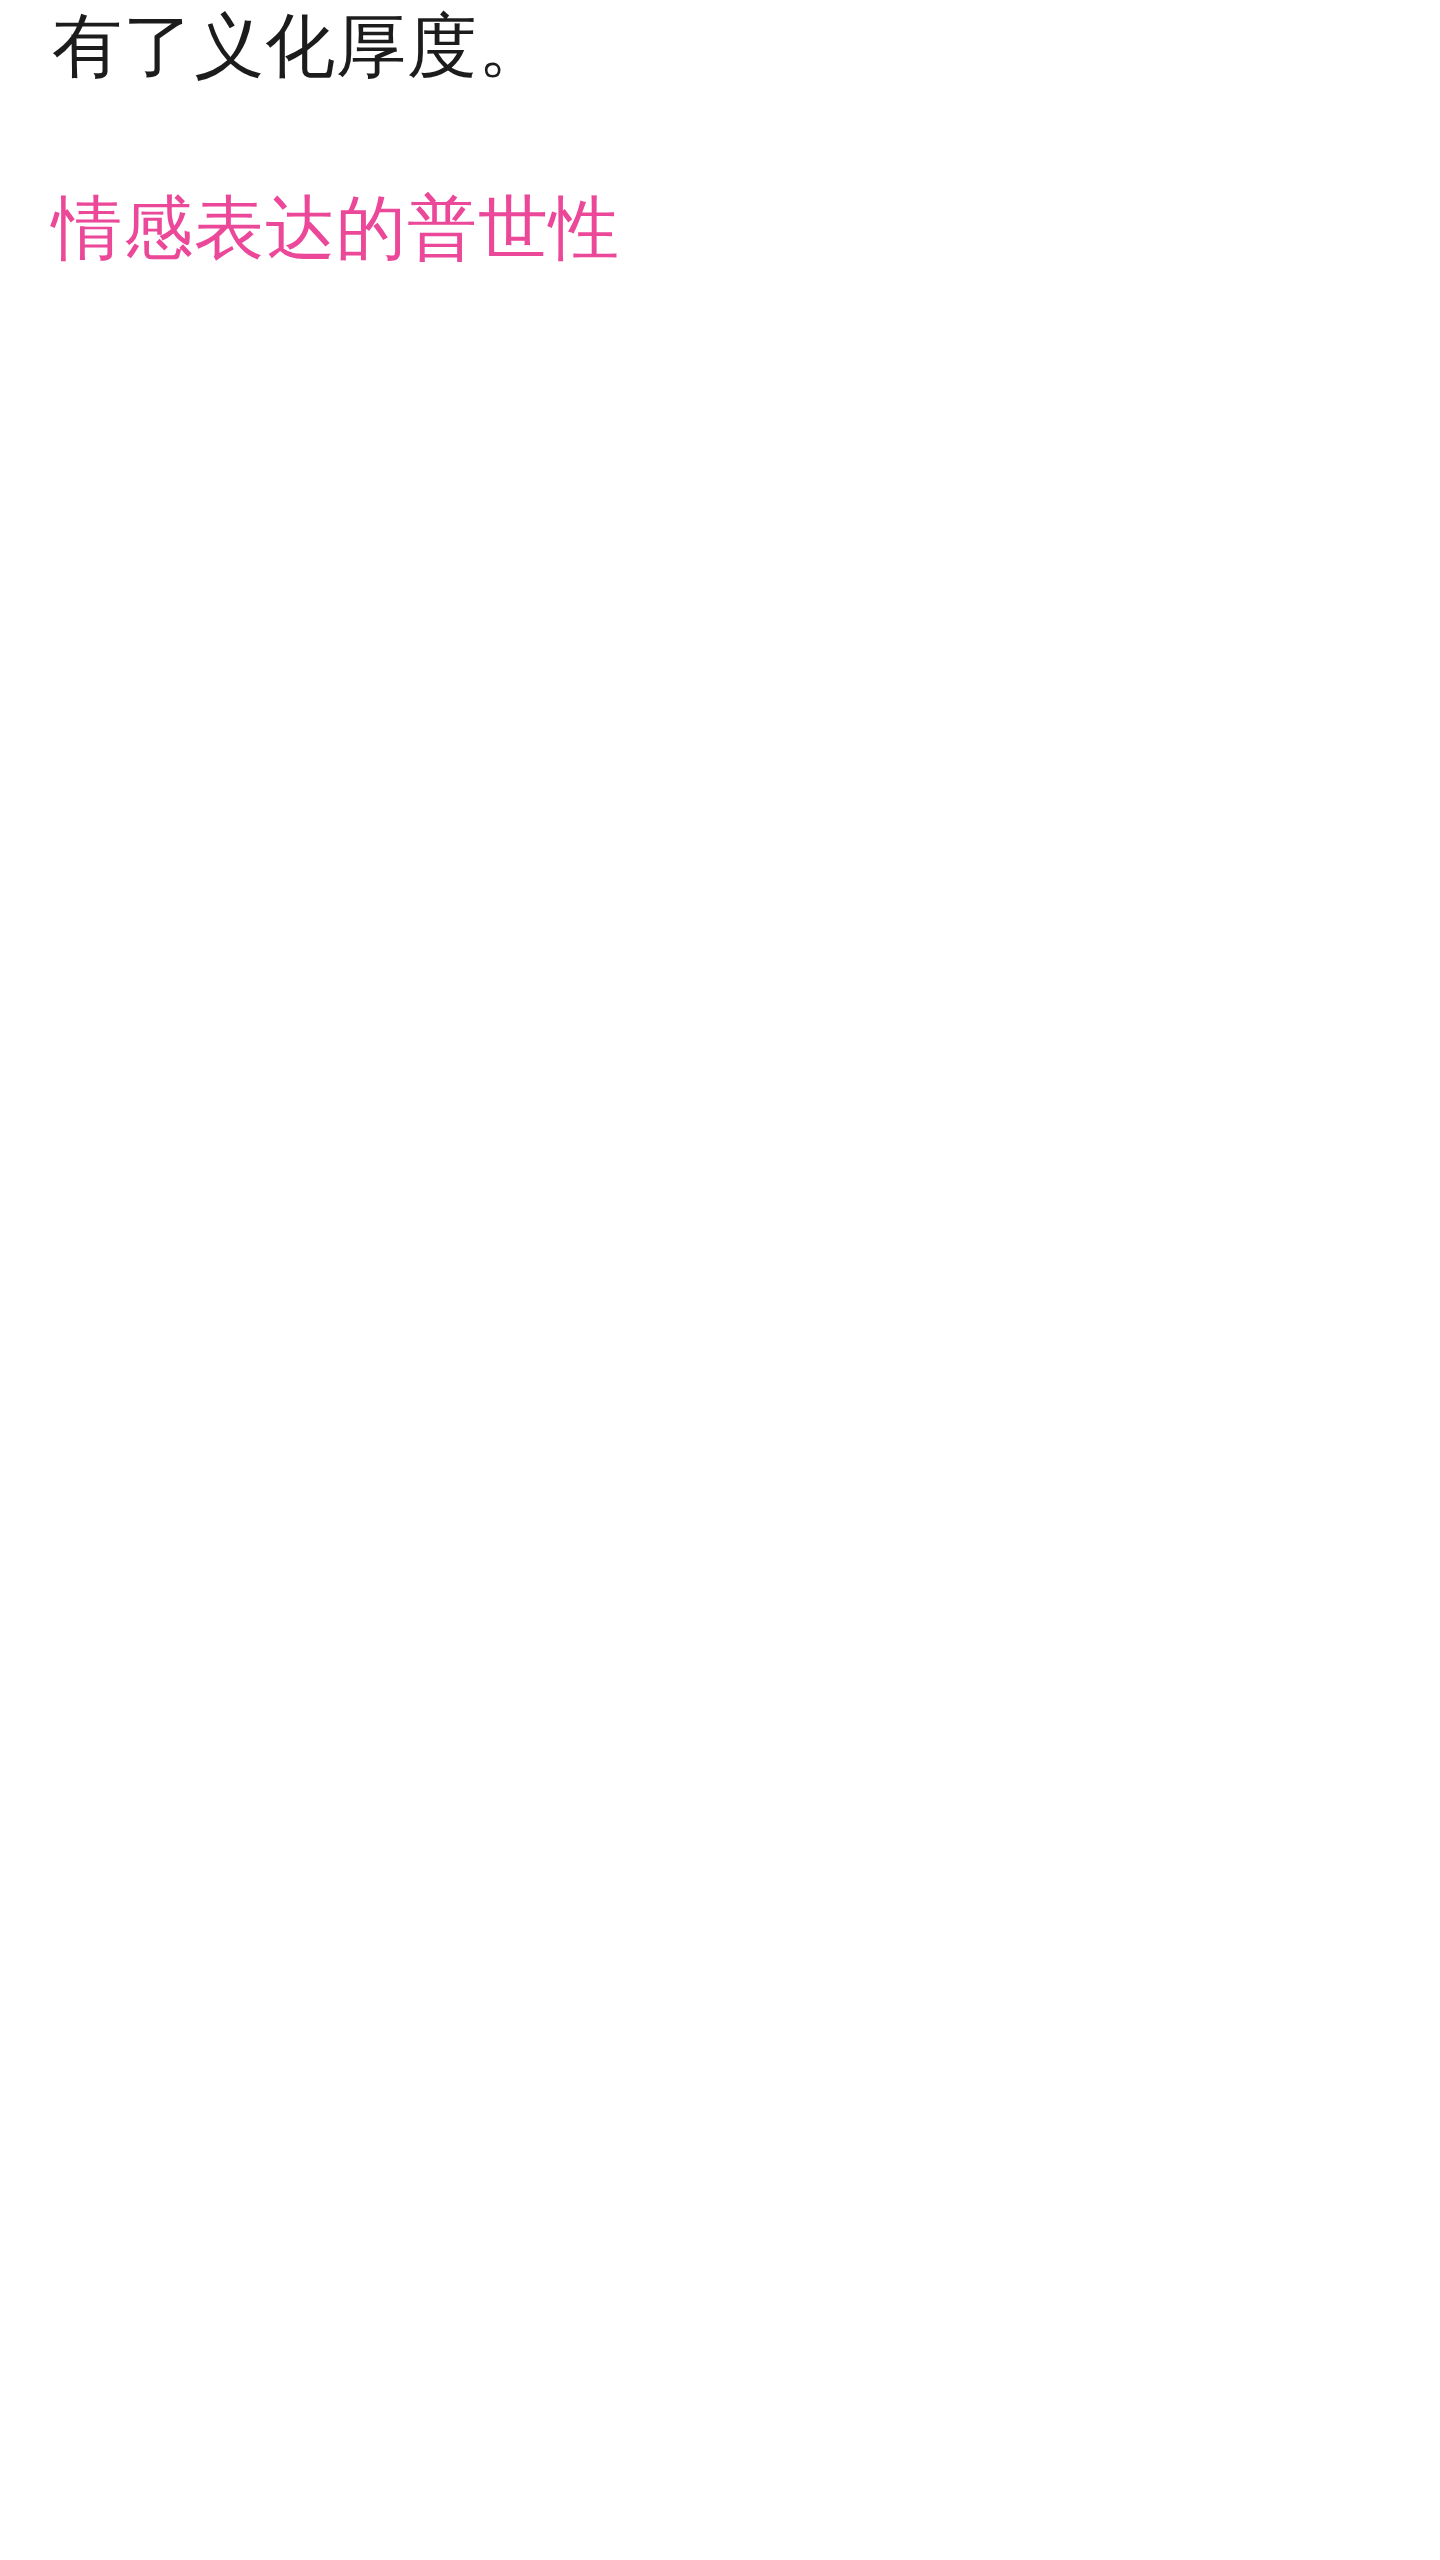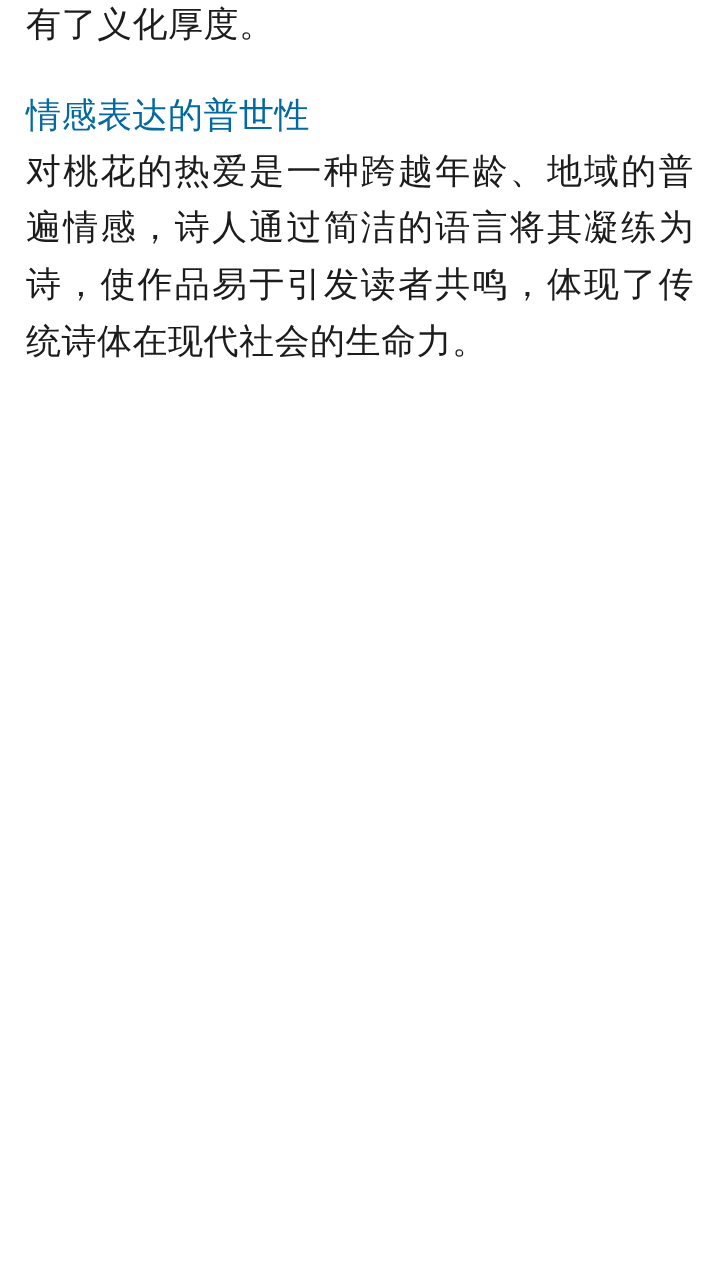--- a/index.html
+++ b/index.html
@@ -31,21 +31,21 @@
     letter-spacing: 0.5px;
     color: #1c1c1c;
     margin: 0;
     text-align: justify;
     word-break: break-all;
   }
   .heading {
     font-size: 35px;
     line-height: 1.6;
     letter-spacing: 0.5px;
-    color: #0369a1;
+    color: #ec4899;
     margin: 0;
     font-weight: normal;
   }
   .heading-block {
     margin-top: 34px;
   }
   .clip-first {
     margin-top: -4px;
   }
   .bottom-fade {
@@ -61,19 +61,18 @@
 
 <div class="page">
   <div class="article">
 
     <p class="para clip-first">有了义化厚度。</p>
 
     <div class="heading-block">
       <h2 class="heading">情感表达的普世性</h2>
     </div>
 
-    <p class="para">对桃花的热爱是一种跨越年龄、地域的普遍情感，诗人通过简洁的语言将其凝练为诗，使作品易于引发读者共鸣，体现了传统诗体在现代社会的生命力。</p>
 
 
 
   </div>
   <div class="bottom-fade"></div>
 </div>
 
 </body></html>

